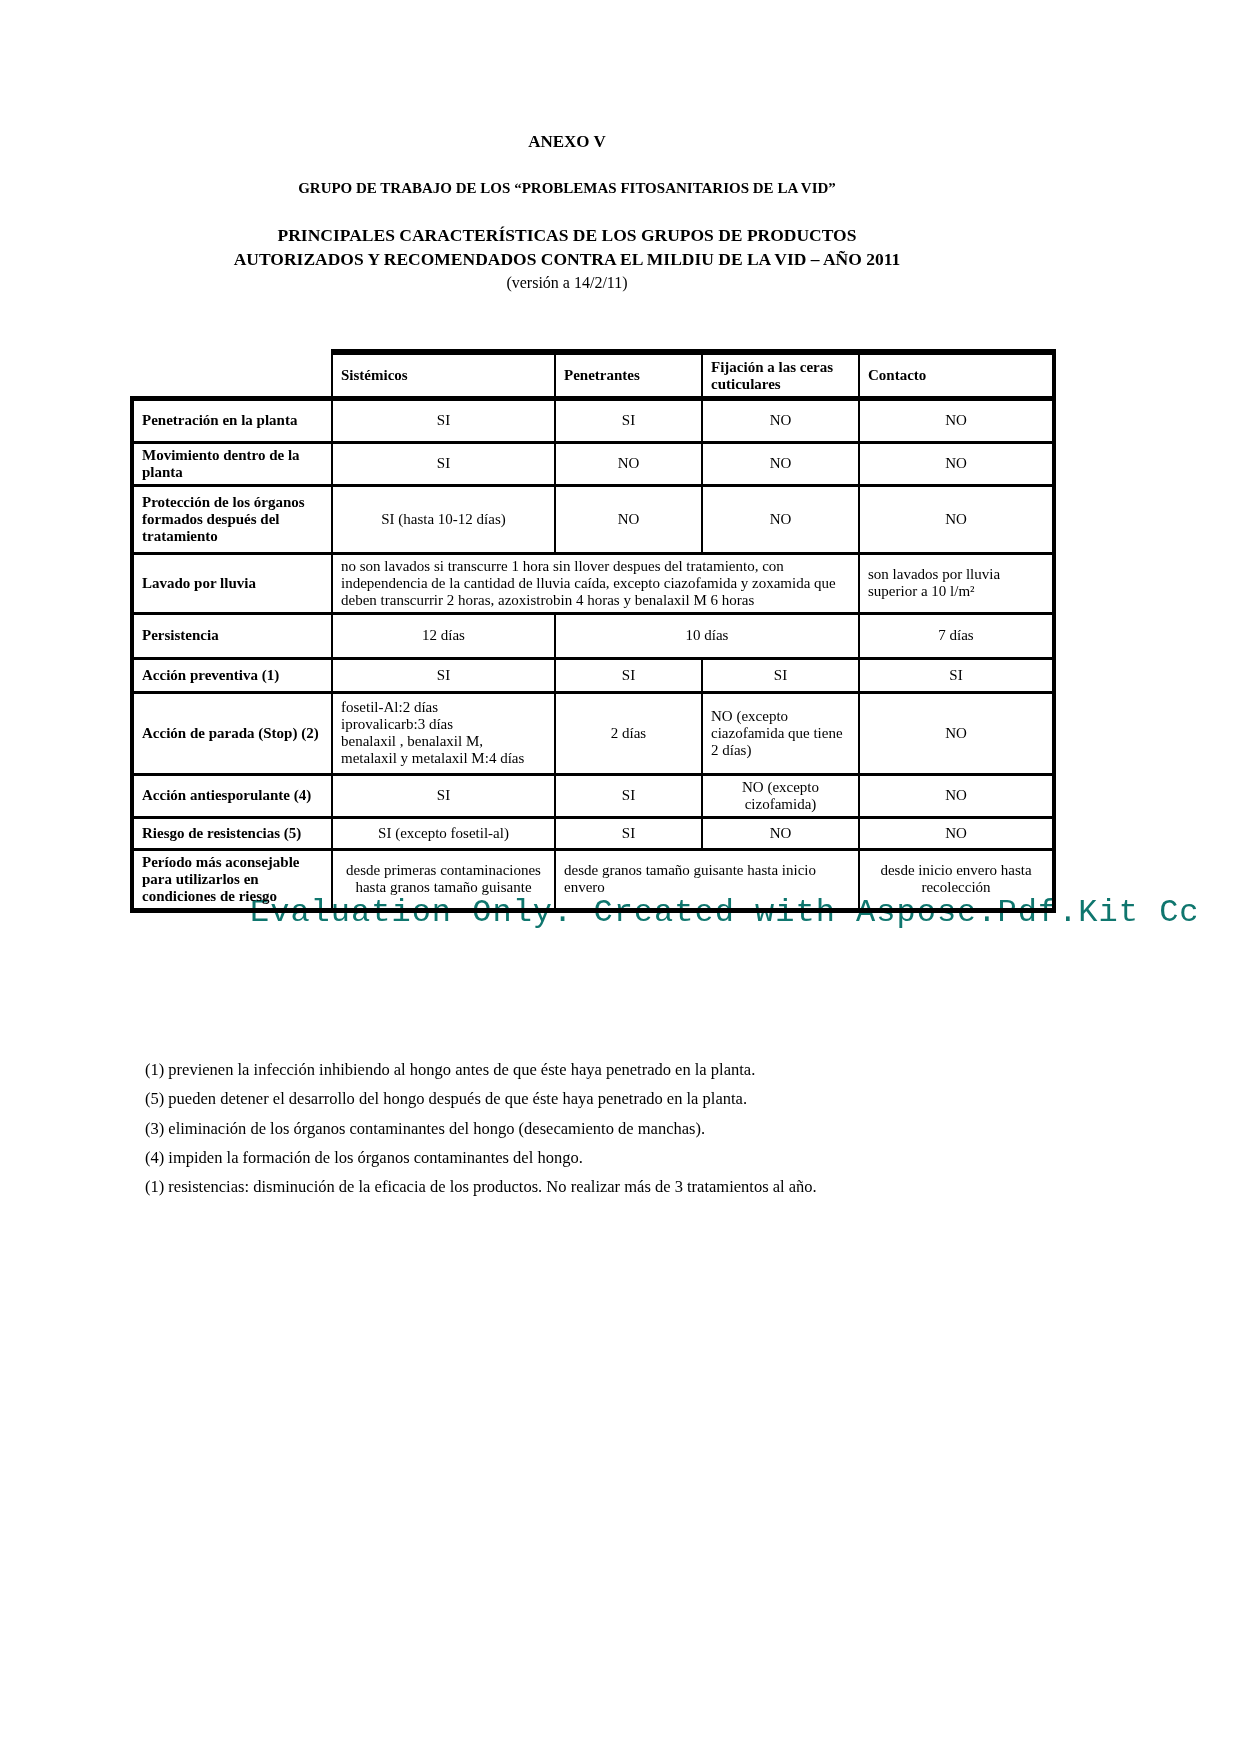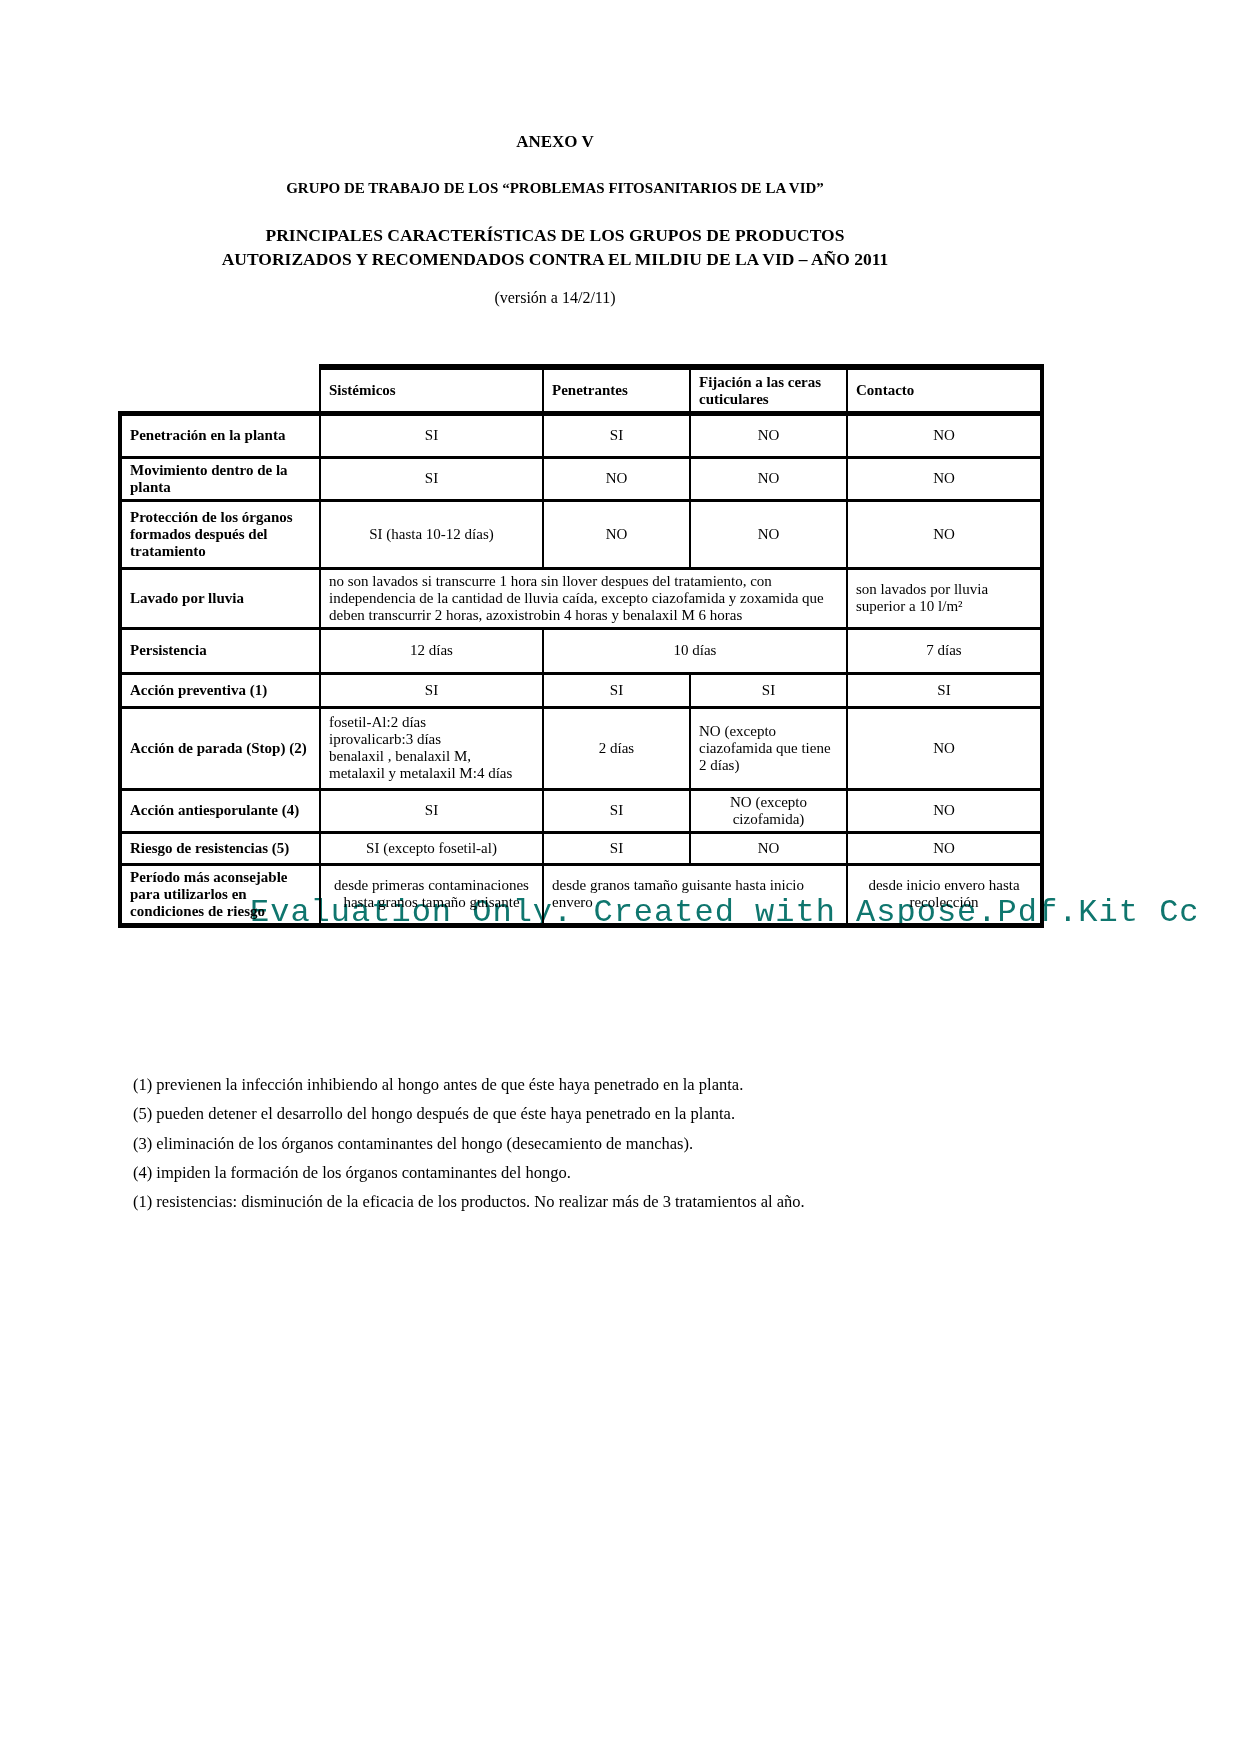--- a/index.html
+++ b/index.html
@@ -5,27 +5,28 @@
   * { box-sizing: border-box; }
   body { margin: 0; background: #ffffff; }
   .page {
     position: relative;
     width: 1240px;
     height: 1606px;
     background: #ffffff;
     overflow: hidden;
     color: #000;
     font-family: "Liberation Serif", serif;
+    padding-left: 12px;
   }
   
   .titles { width: 1110px; text-align: center; padding-top: 132px; }
   .t1 { font-size: 17px; font-weight: bold; }
   .t2 { font-size: 15px; font-weight: bold; margin-top: 28px; }
   .t3 { font-size: 17.5px; font-weight: bold; margin-top: 26px; line-height: 1.38; }
-  .version { font-size: 16px; margin-top: 18px; }
+  .version { font-size: 16px; margin-top: 3px; }
   
   table.main {
     margin: 57px 0 0 118px;
     border-collapse: collapse;
     table-layout: fixed;
     width: 922px;
     position: relative;
     z-index: 6;
     background: transparent;
   }

